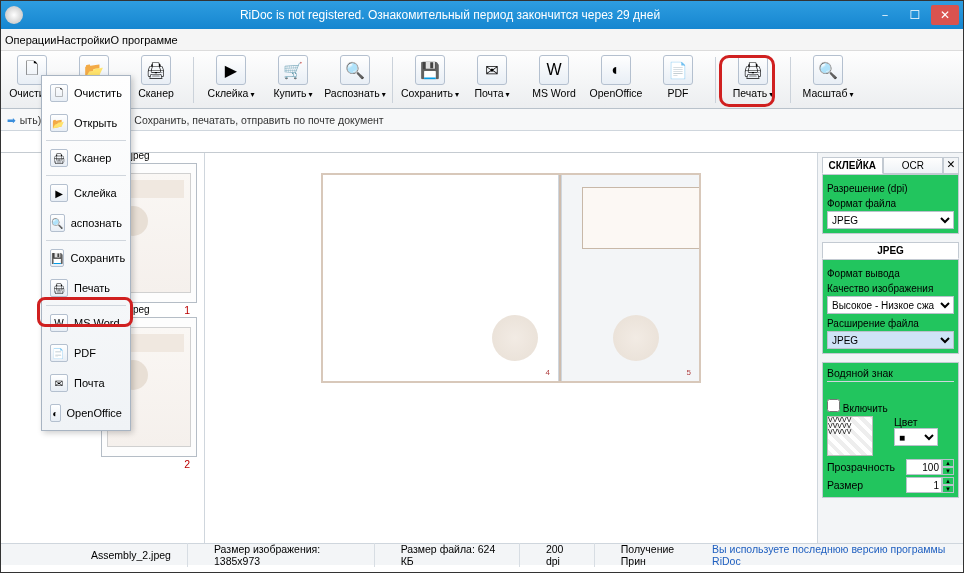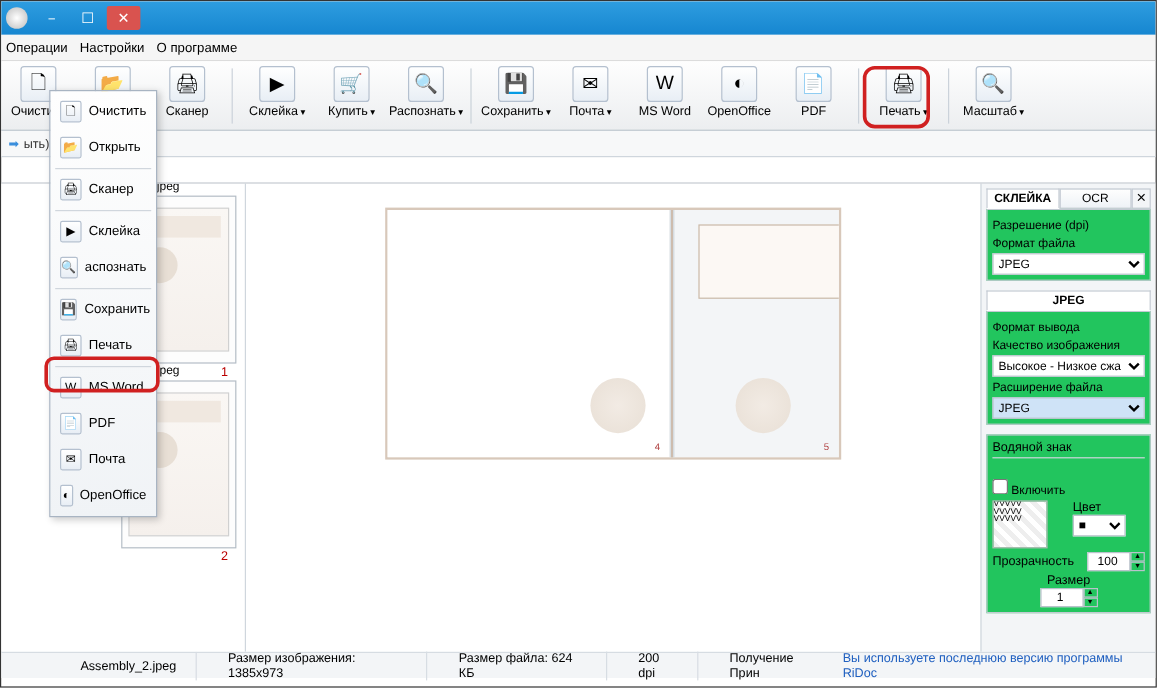--- a/index.html
+++ b/index.html
@@ -5,21 +5,21 @@
 * { box-sizing: border-box; margin: 0; padding: 0; }
 body { font-family: "Segoe UI", Tahoma, sans-serif; font-size: 11px; background: #fff; width: 964px; height: 573px; overflow: hidden; position: relative; border: 1px solid #333; }
 
 .titlebar { height: 28px; background: linear-gradient(#2e9de0, #1686d0); display: flex; align-items: center; padding: 0 4px; color: #fff; }
 .titlebar .app-icon { width: 18px; height: 18px; background: radial-gradient(circle,#fff,#bbb); border-radius: 50%; margin-right: 6px; }
 .titlebar .title { flex: 1; text-align: center; font-size: 12px; }
 .titlebar .winbtns { display: flex; gap: 2px; }
 .titlebar .winbtn { width: 28px; height: 20px; display: flex; align-items: center; justify-content: center; color: #fff; font-size: 12px; }
 .titlebar .close { background: #d9534f; border-radius: 2px; }
 
-.menubar { height: 22px; background: #f5f5f5; border-bottom: 1px solid #dcdcdc; display: flex; align-items: center; padding: 0 4px; gap: 10px; font-size: 11px; }
+.menubar { height: 22px; background: #f5f5f5; border-bottom: 1px solid #dcdcdc; display: flex; align-items: center; padding: 0 4px; font-size: 11px; }
 .menubar span { cursor: default; }
 
 .ribbon { height: 58px; background: linear-gradient(#fefefe,#eceef0); border-bottom: 1px solid #b9c2cb; display: flex; align-items: flex-start; padding: 4px 0 0 0; position: relative; z-index: 1; }
 .rbtn { width: 62px; display: flex; flex-direction: column; align-items: center; gap: 2px; font-size: 10.5px; cursor: default; position: relative; }
 .rbtn .ico { width: 30px; height: 30px; background: linear-gradient(#fff,#e8eef5); border: 1px solid #b4c0cf; border-radius: 3px; display: flex; align-items: center; justify-content: center; font-size: 16px; position:relative; }
 .rbtn .drop::after { content:"▾"; font-size:8px; margin-left:2px; }
 .rsep { width: 1px; background: #cbd2da; height: 46px; margin: 2px 6px 0; }
 
 .highlight-pdf { position: absolute; border: 3px solid #d02020; border-radius: 10px; pointer-events: none; z-index: 20; }
 
@@ -56,40 +56,41 @@
 .right .tabbed .t { flex: 1; border: 1px solid #c3cad2; background: linear-gradient(#fefefe,#eef2f6); padding: 2px 4px; text-align: center; font-size: 10px; }
 .right .tabbed .t.active { background: #fff; border-bottom-color: #fff; font-weight: 600; }
 .right .tabbed .x { width: 16px; text-align: center; border: 1px solid #c3cad2; }
 .right label { display: block; margin: 4px 0 2px; font-size: 10px; }
 .right .inp { display: flex; }
 .right .inp input, .right .inp select { flex:1; border: 1px solid #b9c2cb; height: 18px; font-size: 10px; padding: 0 3px; background: #fff; }
 .right select { width: 100%; border: 1px solid #b9c2cb; height: 18px; font-size: 10px; background: #fff; }
 .right .wmblock { display:flex; align-items:flex-start; gap:21px;}
 .right .wmprev{width:46px;height:40px;border:1px solid #bbb;background:repeating-linear-gradient(45deg,#eee,#eee 4px,#fff 4px,#fff 8px);font-size:7px;line-height:6px;overflow:hidden;}
 .right .spin{display:flex;}
-.right .spin input{width:36px;border:1px solid #b9c2cb;height:16px;font-size:10px;text-align:center;padding-right:2px;}
+.right .spin input{width:36px;border:1px solid #b9c2cb;height:16px;font-size:10px;text-align:right;padding-right:2px;}
 .right .spin .ar{display:flex;flex-direction:column;}
 .right .spin .ar span{width:12px;height:8px;border:1px solid #b9c2cb;font-size:6px;line-height:6px;text-align:center;}
 
 .statusbar { height: 22px; border-top: 1px solid #cfd6dd; background: #f3f5f7; display: flex; align-items: center; font-size: 10.5px; padding: 0 6px; gap: 16px; }
 .statusbar .cell { border-left: 1px solid #d7dde3; padding-left: 26px; }
 .statusbar .link { color: #2060c0; cursor:default;}
 
 
 .dropdown { position: absolute; left: 40px; top: 74px; width: 90px; background: linear-gradient(#fefefe,#f0f3f6); border: 1px solid #a8b4c2; box-shadow: 2px 2px 6px rgba(0,0,0,.2); z-index: 30; padding: 2px 0; }
 .dropdown .mi { display: flex; align-items: center; gap: 6px; padding: 6px 8px; font-size: 11px; cursor: default; }
 .dropdown .mi .mico { width: 18px; height: 18px; background: linear-gradient(#fff,#e8eef5); border: 1px solid #b4c0cf; border-radius: 2px; display:flex;align-items:center;justify-content:center;font-size:10px; }
 .dropdown .sep { height:1px; background:#d0d6dd; margin:2px 4px;}
 .highlight-menu { position:absolute; border:3px solid #d02020; border-radius:8px; pointer-events:none; z-index:31;}
 </style>
 </head>
 <body>
 
 <div class="titlebar">
   <div class="app-icon"></div>
+  <div class="title">RiDoc is not registered. Ознакомительный период закончится через 29 дней</div>
   <div class="winbtns">
     <div class="winbtn">－</div>
     <div class="winbtn">☐</div>
     <div class="winbtn close">✕</div>
   </div>
 </div>
 
 <div class="menubar">
   <span>Операции</span>
   <span>Настройки</span>
@@ -158,20 +159,21 @@
 <div class="highlight-pdf" style="left:718px;top:54px;width:56px;height:52px;"></div>
 
 <div class="subbar">
   <div class="step">
       <span class="arr">➡</span>
       <span>ыть) документ</span>
     </div>
   <div class="step">
       <span class="arr">➡</span>
       <span class="num">3</span>
+      <span>Сохранить, печатать, отправить по почте документ</span>
     </div>
 </div>
 
 <div class="tabs">
   <div class="tab">Результат</div>
 </div>
 
 <div class="main">
   <div class="left">
     <div class="thumb">
@@ -234,36 +236,36 @@
       <div style="display:flex;justify-content:space-between;align-items:center;margin-top:3px;">
         <span>Прозрачность</span>
         <div class="spin">
             <input value="100" style="">
             <div class="ar">
               <span>▲</span>
               <span>▼</span>
             </div>
           </div>
       </div>
-      <div style="display:flex;justify-content:space-between;align-items:center;margin-top:2px;flex-direction:column;">
+      <div style="display:flex;justify-content:space-between;align-items:center;margin-top:2px;">
         <span>Размер</span>
         <div class="spin">
             <input value="1" style="">
             <div class="ar">
               <span>▲</span>
               <span>▼</span>
             </div>
           </div>
       </div>
     </div>
   </div>
 </div>
 
 <div class="statusbar">
-  <span style="margin-left:60px;">Assembly_2.jpeg</span>
+  <span style="margin-left:84px;">Assembly_2.jpeg</span>
   <span class="cell">Размер изображения: 1385x973</span>
   <span class="cell">Размер файла: 624 КБ</span>
   <span class="cell">200 dpi</span>
   <span class="cell">Получение Прин</span>
   <span class="link">Вы используете последнюю версию программы RiDoc</span>
 </div>
 
 <div class="dropdown">
   <div class="mi">
       <div class="mico">🗋</div>

